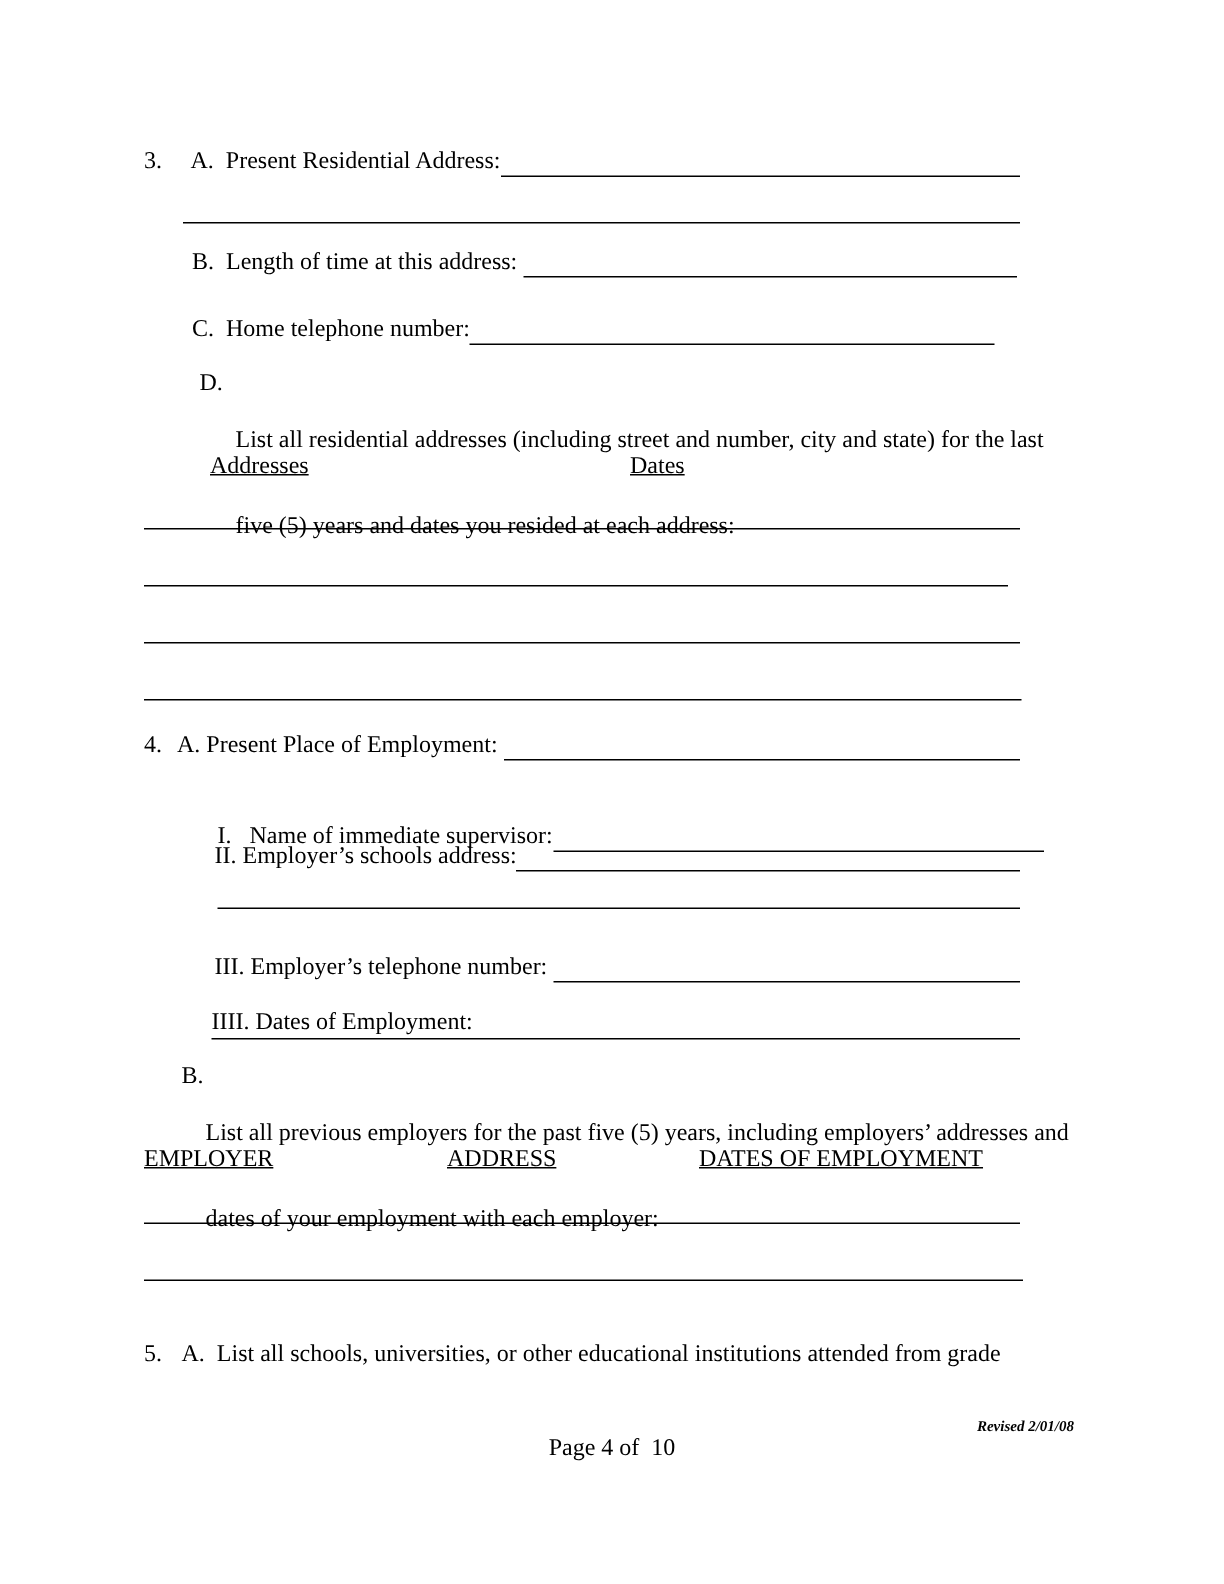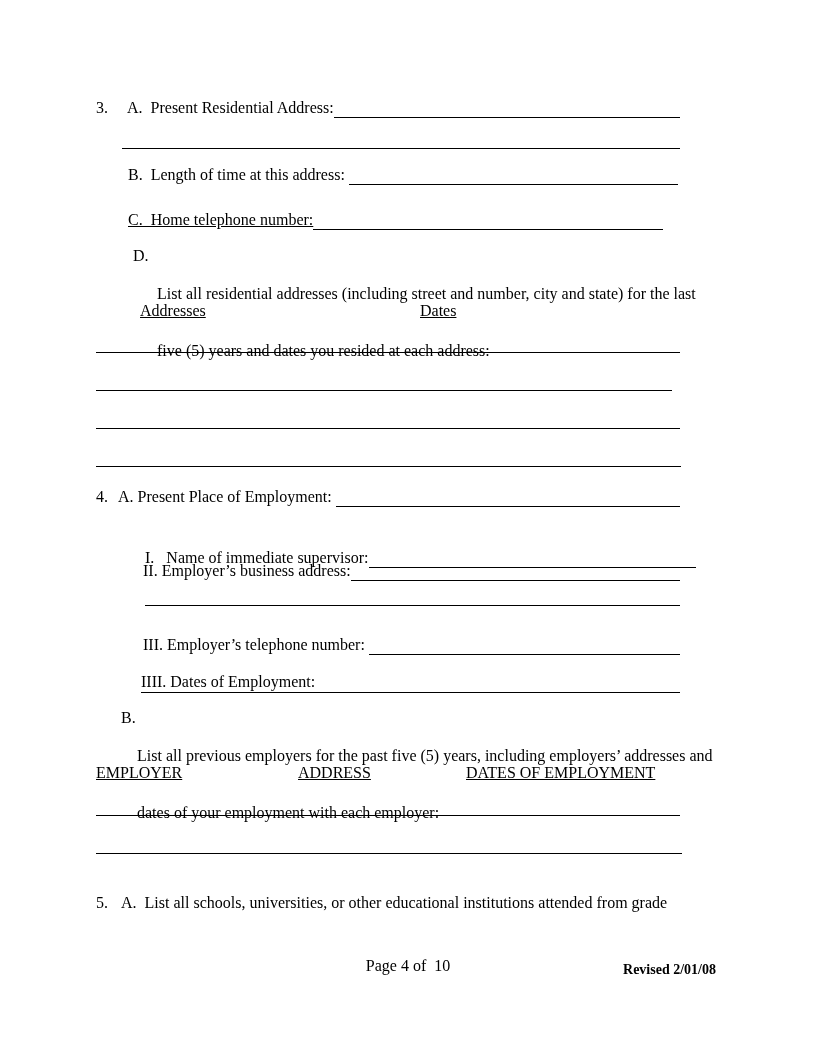--- a/index.html
+++ b/index.html
@@ -42,45 +42,45 @@
     line-height:21px;
   }
   .footer-page {
     position:absolute;
     left:0; right:0;
     text-align:center;
     white-space:pre;
   }
   .footer-rev {
     position:absolute;
-    font-size:14px;
+    font-size:10px;
+    font-style:italic;
     font-weight:bold;
     white-space:pre;
-    margin-top:16px;
   }
 </style>
 </head>
 <body>
 
 <div class="page">
 
   <div class="row" style="left:96px; top:97px; right:136px;">
     <span class="num" style="width:31px;">3.</span>
     <span class="label">A.  Present Residential Address:</span>
     <span class="fill"></span>
   </div>
 
   <div class="hr" style="left:122px; right:136px; top:148px;"></div>
 
   <div class="row" style="left:128px; top:164px; right:138px;">
     <span class="label">B.  Length of time at this address: </span>
     <span class="fill"></span>
   </div>
 
-  <div class="row" style="left:128px; top:209px; right:153px;text-decoration:underline;">
+  <div class="row" style="left:128px; top:209px; right:153px;">
     <span class="label">C.  Home telephone number:</span>
     <span class="fill"></span>
   </div>
 
   <div class="para" style="left:133px; top:246px;">
     <span class="num" style="width:24px;">D.</span>
     <span class="lines">
       <div>List all residential addresses (including street and number, city and state) for the last</div>
       <div>five (5) years and dates you resided at each address:</div>
     </span>
@@ -99,21 +99,21 @@
     <span class="label">A. Present Place of Employment: </span>
     <span class="fill"></span>
   </div>
 
   <div class="row" style="left:145px; top:523px; right:120px;margin-top:24px;">
     <span class="label">I.   Name of immediate supervisor:</span>
     <span class="fill"></span>
   </div>
 
   <div class="row" style="left:143px; top:560px; right:136px;">
-    <span class="label">II. Employer’s business address:</span>
+    <span class="label">II. Employer’s schools address:</span>
     <span class="fill"></span>
   </div>
 
   <div class="hr" style="left:145px; right:136px; top:605px;"></div>
 
   <div class="row" style="left:143px; top:634px; right:136px;">
     <span class="label">III. Employer’s telephone number: </span>
     <span class="fill"></span>
   </div>
 

